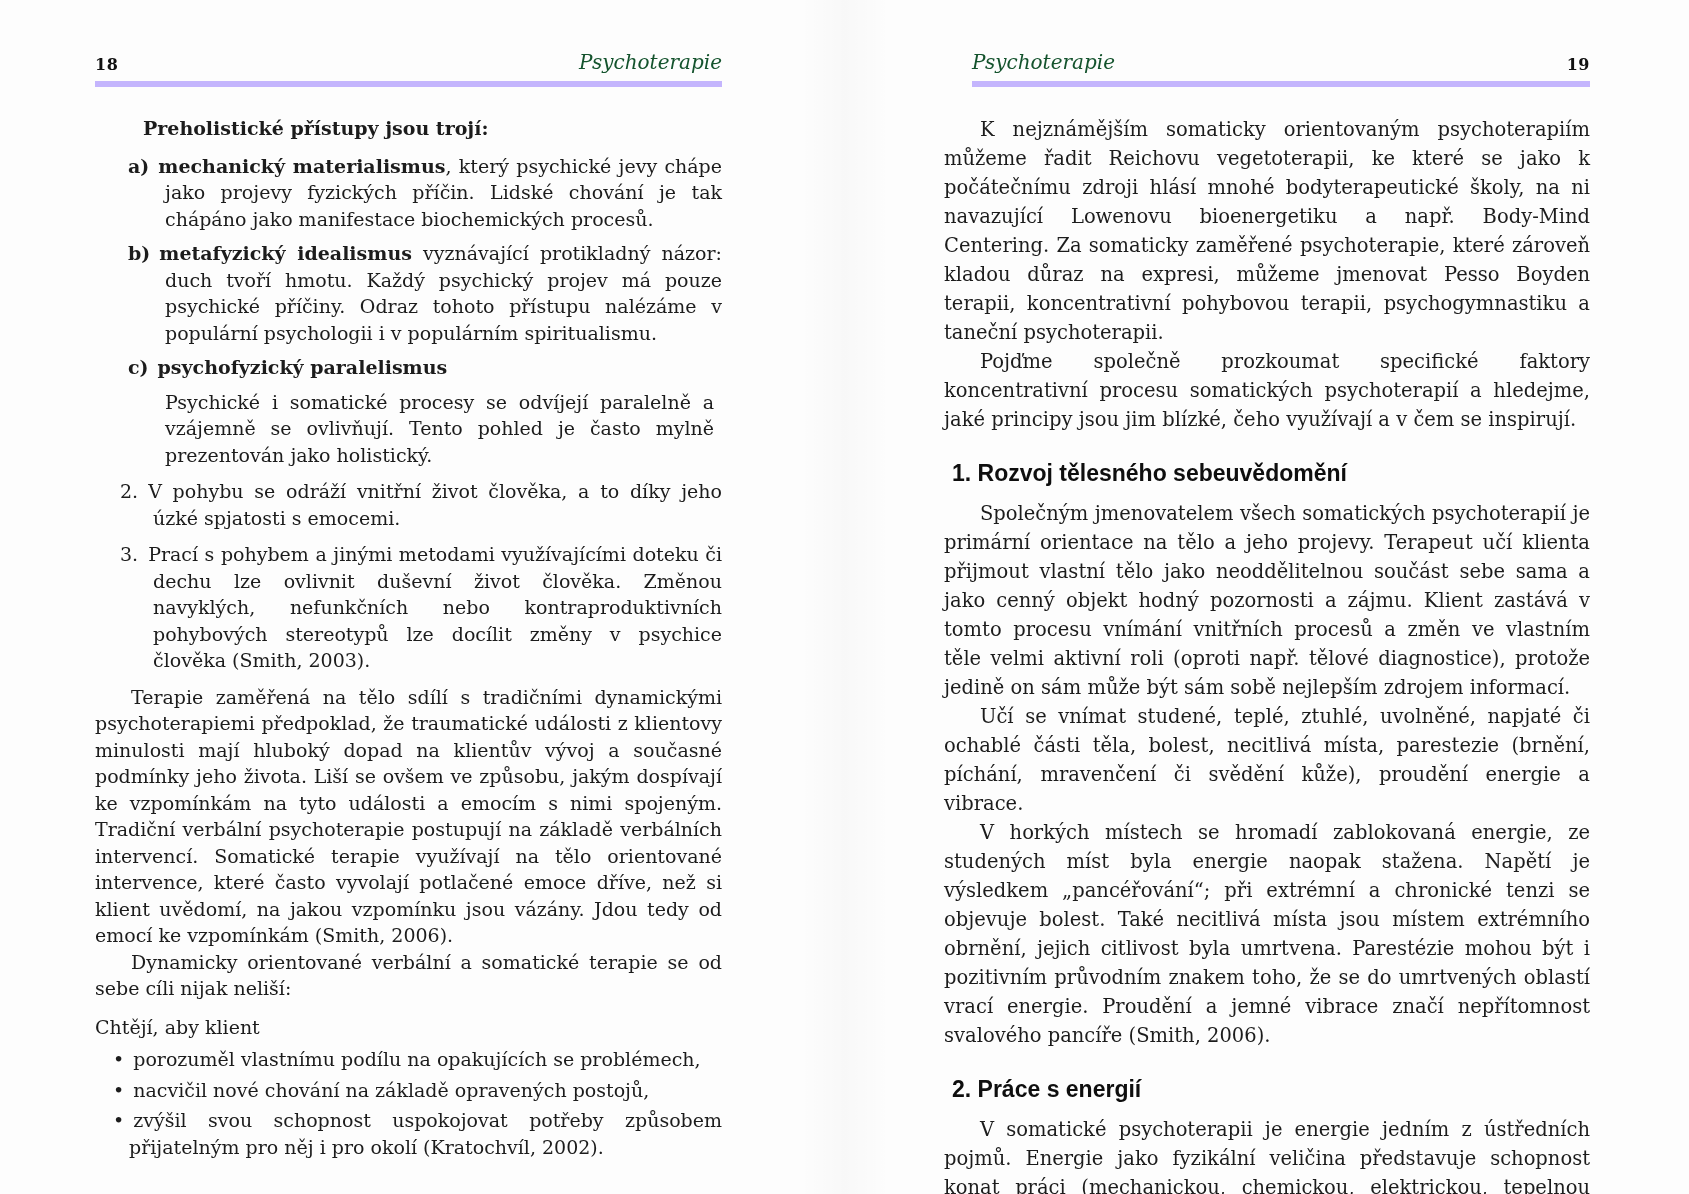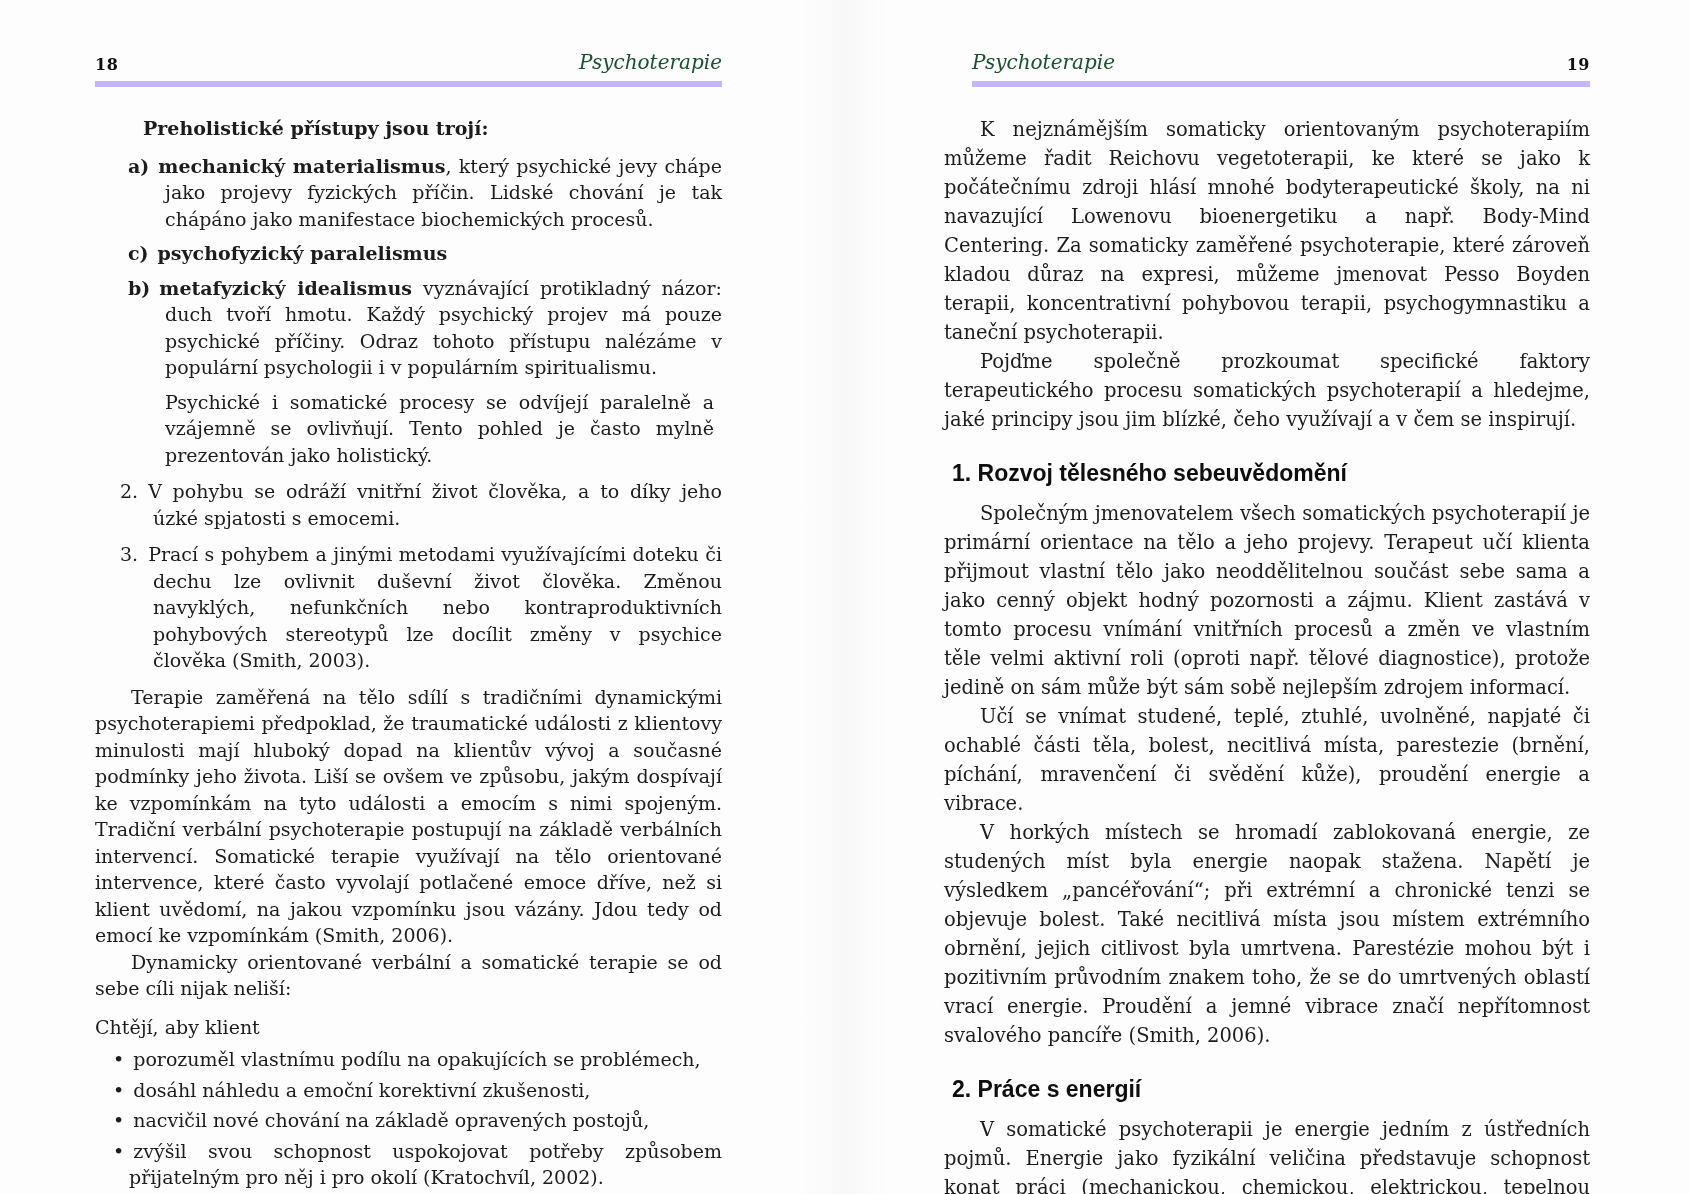--- a/index.html
+++ b/index.html
@@ -47,66 +47,63 @@
     </div>
     <div class="pagebody">
 
       <p class="list-heading">Preholistické přístupy jsou trojí:</p>
 
       <div class="abc">
         <span class="marker">a)</span><span class="bold">mechanický materialismus</span><span>, který psychické jevy chápe jako projevy fyzických příčin. Lidské chování je tak chápáno jako manifestace biochemických procesů.</span>
       </div>
 
       <div class="abc">
-        <span class="marker">c)</span><span class="bold">psychofyzický paralelismus</span>
+        <span class="marker">b)</span><span class="bold">metafyzický idealismus</span><span> vyznávající protikladný názor: duch tvoří hmotu. Každý psychický projev má pouze psychické příčiny. Odraz tohoto přístupu nalézáme v populární psychologii i v populárním spiritualismu.</span>
       </div>
 
       <div class="abc">
-        <span class="marker">b)</span><span class="bold">metafyzický idealismus</span><span> vyznávající protikladný názor: duch tvoří hmotu. Každý psychický projev má pouze psychické příčiny. Odraz tohoto přístupu nalézáme v populární psychologii i v populárním spiritualismu.</span>
+        <span class="marker">c)</span><span class="bold">psychofyzický paralelismus</span>
       </div>
       <p class="c-sub">Psychické i somatické procesy se odvíjejí paralelně a vzájemně se ovlivňují. Tento pohled je často mylně prezentován jako holistický.</p>
 
       <div class="numitem">
         <span class="marker">2.</span><span>V pohybu se odráží vnitřní život člověka, a to díky jeho úzké spjatosti s emocemi.</span>
       </div>
 
       <div class="numitem">
         <span class="marker">3.</span><span>Prací s pohybem a jinými metodami využívajícími doteku či dechu lze ovlivnit duševní život člověka. Změnou navyklých, nefunkčních nebo kontraproduktivních pohybových stereotypů lze docílit změny v psychice člověka (Smith, 2003).</span>
       </div>
 
       <p class="para first">Terapie zaměřená na tělo sdílí s tradičními dynamickými psychoterapiemi předpoklad, že traumatické události z klientovy minulosti mají hluboký dopad na klientův vývoj a současné podmínky jeho života. Liší se ovšem ve způsobu, jakým dospívají ke vzpomínkám na tyto události a emocím s nimi spojeným. Tradiční verbální psychoterapie postupují na základě verbálních intervencí. Somatické terapie využívají na tělo orientované intervence, které často vyvolají potlačené emoce dříve, než si klient uvědomí, na jakou vzpomínku jsou vázány. Jdou tedy od emocí ke vzpomínkám (Smith, 2006).</p>
       <p class="para">Dynamicky orientované verbální a somatické terapie se od sebe cíli nijak neliší:</p>
 
       <p class="intro">Chtějí, aby klient</p>
 
       <div class="bullet">
         <span class="marker">•</span><span>porozuměl vlastnímu podílu na opakujících se problémech,</span>
       </div>
       <div class="bullet">
-        <span class="marker">•</span><span>dosáhl náhledu a emoční korektivní zkušenosti,</span>
-      </div>
-      <div class="bullet">
         <span class="marker">•</span><span>nacvičil nové chování na základě opravených postojů,</span>
       </div>
       <div class="bullet">
         <span class="marker">•</span><span>zvýšil svou schopnost uspokojovat potřeby způsobem přijatelným pro něj i pro okolí (Kratochvíl, 2002).</span>
       </div>
 
     </div>
   </div>
 
   <div class="page page-right">
     <div class="pagehead">
       <span class="runhead">Psychoterapie</span>
       <span class="pagenum">19</span>
     </div>
     <div class="pagebody">
 
       <p class="para">K nejznámějším somaticky orientovaným psychoterapiím můžeme řadit Reichovu vegetoterapii, ke které se jako k počátečnímu zdroji hlásí mnohé bodyterapeutické školy, na ni navazující Lowenovu bioenergetiku a např. Body-Mind Centering. Za somaticky zaměřené psychoterapie, které zároveň kladou důraz na expresi, můžeme jmenovat Pesso Boyden terapii, koncentrativní pohybovou terapii, psychogymnastiku a taneční psychoterapii.</p>
-      <p class="para">Pojďme společně prozkoumat specifické faktory terapeutického procesu somatických psychoterapií a hledejme, jaké principy jsou jim blízké, čeho využívají a v čem se inspirují.</p>
+      <p class="para">Pojďme společně prozkoumat specifické faktory koncentrativní procesu somatických psychoterapií a hledejme, jaké principy jsou jim blízké, čeho využívají a v čem se inspirují.</p>
 
       <h2 class="sec-heading">1. Rozvoj tělesného sebeuvědomění</h2>
       <p class="para">Společným jmenovatelem všech somatických psychoterapií je primární orientace na tělo a jeho projevy. Terapeut učí klienta přijmout vlastní tělo jako neoddělitelnou součást sebe sama a jako cenný objekt hodný pozornosti a zájmu. Klient zastává v tomto procesu vnímání vnitřních procesů a změn ve vlastním těle velmi aktivní roli (oproti např. tělové diagnostice), protože jedině on sám může být sám sobě nejlepším zdrojem informací.</p>
       <p class="para">Učí se vnímat studené, teplé, ztuhlé, uvolněné, napjaté či ochablé části těla, bolest, necitlivá místa, parestezie (brnění, píchání, mravenčení či svědění kůže), proudění energie a vibrace.</p>
       <p class="para">V horkých místech se hromadí zablokovaná energie, ze studených míst byla energie naopak stažena. Napětí je výsledkem „pancéřování“; při extrémní a chronické tenzi se objevuje bolest. Také necitlivá místa jsou místem extrémního obrnění, jejich citlivost byla umrtvena. Parestézie mohou být i pozitivním průvodním znakem toho, že se do umrtvených oblastí vrací energie. Proudění a jemné vibrace značí nepřítomnost svalového pancíře (Smith, 2006).</p>
 
       <h2 class="sec-heading">2. Práce s energií</h2>
       <p class="para">V somatické psychoterapii je energie jedním z ústředních pojmů. Energie jako fyzikální veličina představuje schopnost konat práci (mechanickou, chemickou, elektrickou, tepelnou apod.). Biologicky je chápána jako tok různých forem energie (chemické, zářivé, tepelné apod.) potravními řetězci ekosystémů. Ener-</p>
 
     </div>

